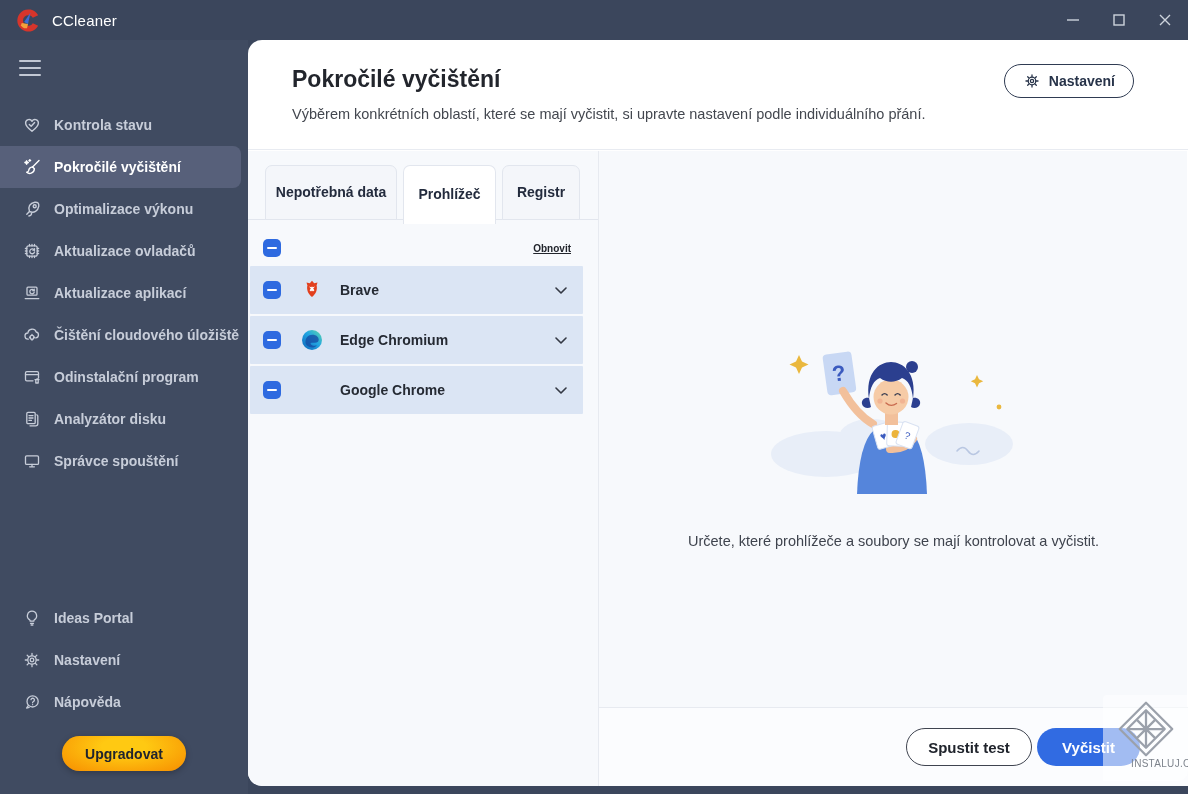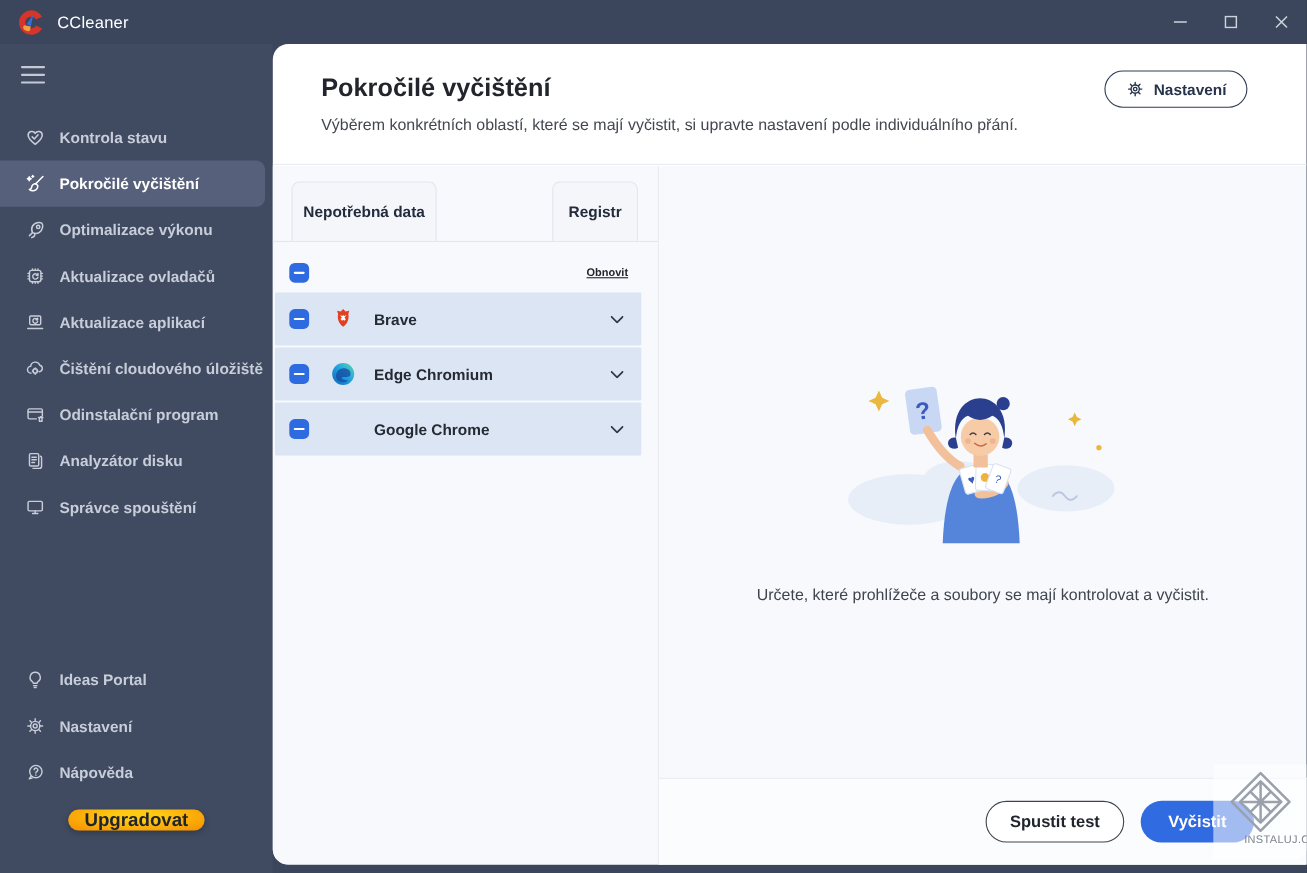--- a/index.html
+++ b/index.html
@@ -16,23 +16,23 @@
   
   .sidebar{position:absolute;left:0;top:40px;width:248px;height:754px;background:#404b61;}
   .hamburger{position:absolute;left:19px;top:20px;width:22px;height:16px;display:flex;flex-direction:column;justify-content:space-between;cursor:pointer;}
   .hamburger span{display:block;height:2px;background:#c3c9d5;border-radius:1px;}
   .nav{position:absolute;left:0;top:64px;width:248px;}
   .nav-item{height:42px;display:flex;align-items:center;padding-left:22px;color:#c7cdd9;cursor:pointer;}
   .nav-item .nav-icon{width:20px;height:20px;flex:0 0 auto;display:flex;align-items:center;justify-content:center;}
   .nav-item .nav-label{margin-left:12px;font-size:14px;font-weight:bold;white-space:nowrap;}
   .nav-item.active{background:#57607a;border-radius:0 8px 8px 0;width:241px;color:#ffffff;}
   .nav-bottom{position:absolute;left:0;top:557px;width:248px;}
-  .upgrade-btn{position:absolute;left:62px;top:696px;width:124px;height:19px;border-radius:18px;
+  .upgrade-btn{position:absolute;left:62px;top:696px;width:124px;height:35px;border-radius:18px;
     background:radial-gradient(ellipse at 50% 30%,#ffc912 25%,#f78d00 100%);
-    display:flex;align-items:center;justify-content:center;font-size:17px;font-weight:bold;color:#20242e;cursor:pointer;box-shadow:0 2px 6px rgba(0,0,0,.25);}
+    display:flex;align-items:center;justify-content:center;font-size:14px;font-weight:bold;color:#20242e;cursor:pointer;box-shadow:0 2px 6px rgba(0,0,0,.25);}
 
   
   .card{position:absolute;left:248px;top:40px;width:940px;height:746px;background:#ffffff;border-radius:14px 0 0 14px;}
   .card-header{position:absolute;left:0;top:0;width:940px;height:110px;border-bottom:1px solid #e8ebf1;}
   .page-title{position:absolute;left:44px;top:26px;font-size:23px;font-weight:bold;color:#22252c;}
   .page-subtitle{position:absolute;left:44px;top:66px;font-size:14.5px;color:#43474f;}
   .settings-btn{position:absolute;right:54px;top:24px;height:34px;padding:0 18px;border:1px solid #2f3b52;border-radius:17px;background:#fff;
     display:flex;align-items:center;gap:8px;font-size:14px;font-weight:bold;color:#273349;cursor:pointer;}
 
   .left-col{position:absolute;left:0;top:111px;width:350px;height:635px;background:#f7f9fc;border-radius:0 0 0 14px;}
@@ -63,21 +63,21 @@
   .chrome-icon{width:24px;height:24px;border-radius:50%;position:relative;
     background:conic-gradient(from -60deg,#e8452c 0 120deg,#fcc718 0 240deg,#33a854 0 360deg);}
   .chrome-icon::before{content:"";position:absolute;inset:6px;background:#fff;border-radius:50%;}
   .chrome-icon::after{content:"";position:absolute;inset:8px;background:#3c7ce0;border-radius:50%;}
 
   
   .illustration{position:absolute;left:172px;top:178px;width:245px;height:165px;}
   .empty-title{position:absolute;left:0;top:344px;width:589px;text-align:center;font-size:21px;font-weight:bold;color:#23262e;}
   .empty-subtitle{position:absolute;left:0;top:382px;width:589px;text-align:center;font-size:14.5px;color:#3f444e;}
   .right-footer{position:absolute;left:0;top:556px;width:589px;height:79px;background:#fbfcfe;border-top:1px solid #e7eaf0;
-    display:flex;align-items:center;justify-content:flex-end;gap:15px;padding-right:48px;}
+    display:flex;align-items:center;justify-content:flex-end;gap:5px;padding-right:48px;}
   .btn{height:38px;border-radius:19px;display:flex;align-items:center;justify-content:center;font-size:15px;font-weight:bold;cursor:pointer;}
   .btn-outline{width:126px;background:#ffffff;border:1px solid #3f4450;color:#20242c;}
   .btn-primary{width:103px;background:#316be2;color:#ffffff;border:none;}
 
   
   .watermark{position:absolute;left:1103px;top:695px;width:85px;height:86px;background:rgba(255,255,255,.55);
     border-radius:4px 0 10px 0;z-index:5;display:flex;flex-direction:column;align-items:center;justify-content:flex-start;padding-top:4px;}
   .watermark-text{font-size:10px;color:#7d838c;letter-spacing:.3px;margin-top:-1px;margin-left:37px;}
 </style>
 </head>
@@ -272,20 +272,23 @@
         </svg>
         <span>Nastavení</span>
       </div>
     </div>
 
     <div class="left-col">
       <div class="tabbar">
         <div class="tabbar-line"></div>
         <div class="tab tab1">
             <span>Nepotřebná data</span>
+          </div>
+        <div class="tab tab2">
+            <span>Prohlížeč</span>
           </div>
         <div class="tab tab3">
             <span>Registr</span>
           </div>
       </div>
 
       <div class="select-row">
         <div class="checkbox"></div>
         <span class="refresh-link">Obnovit</span>
       </div>

